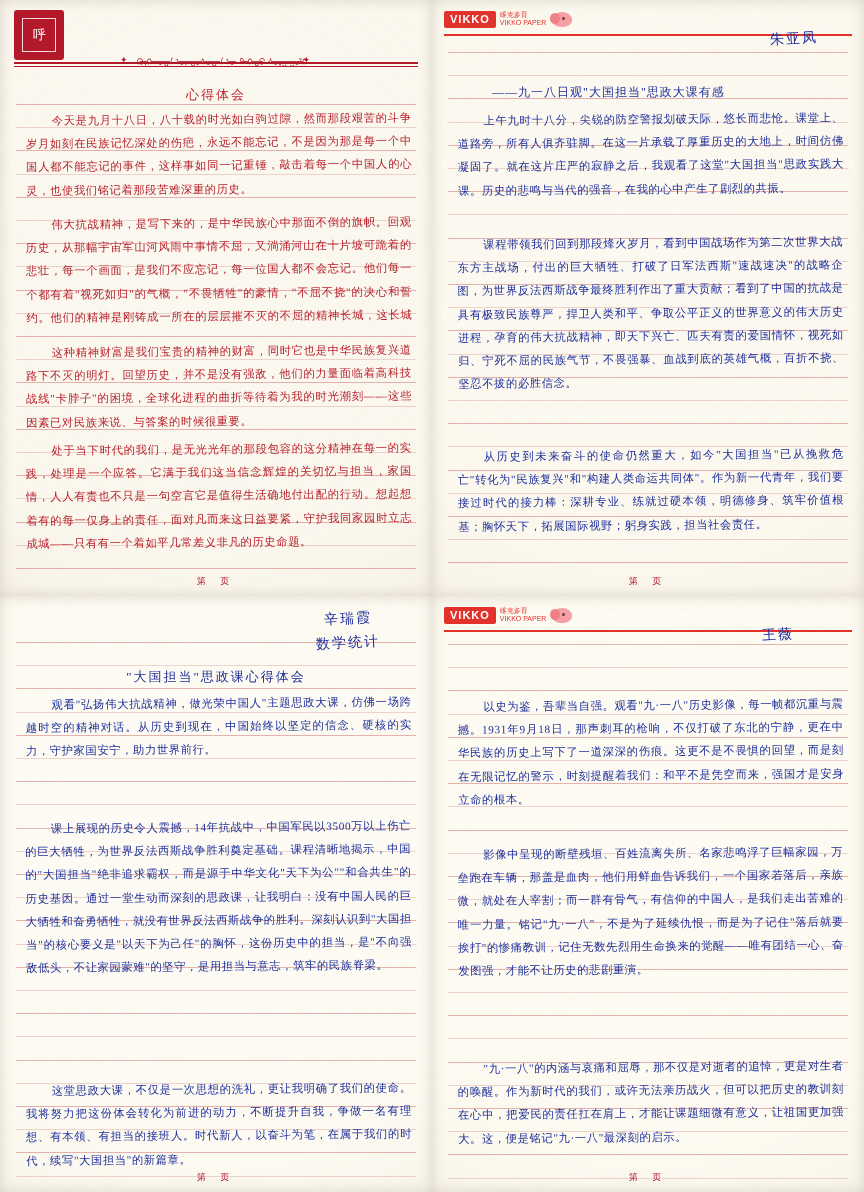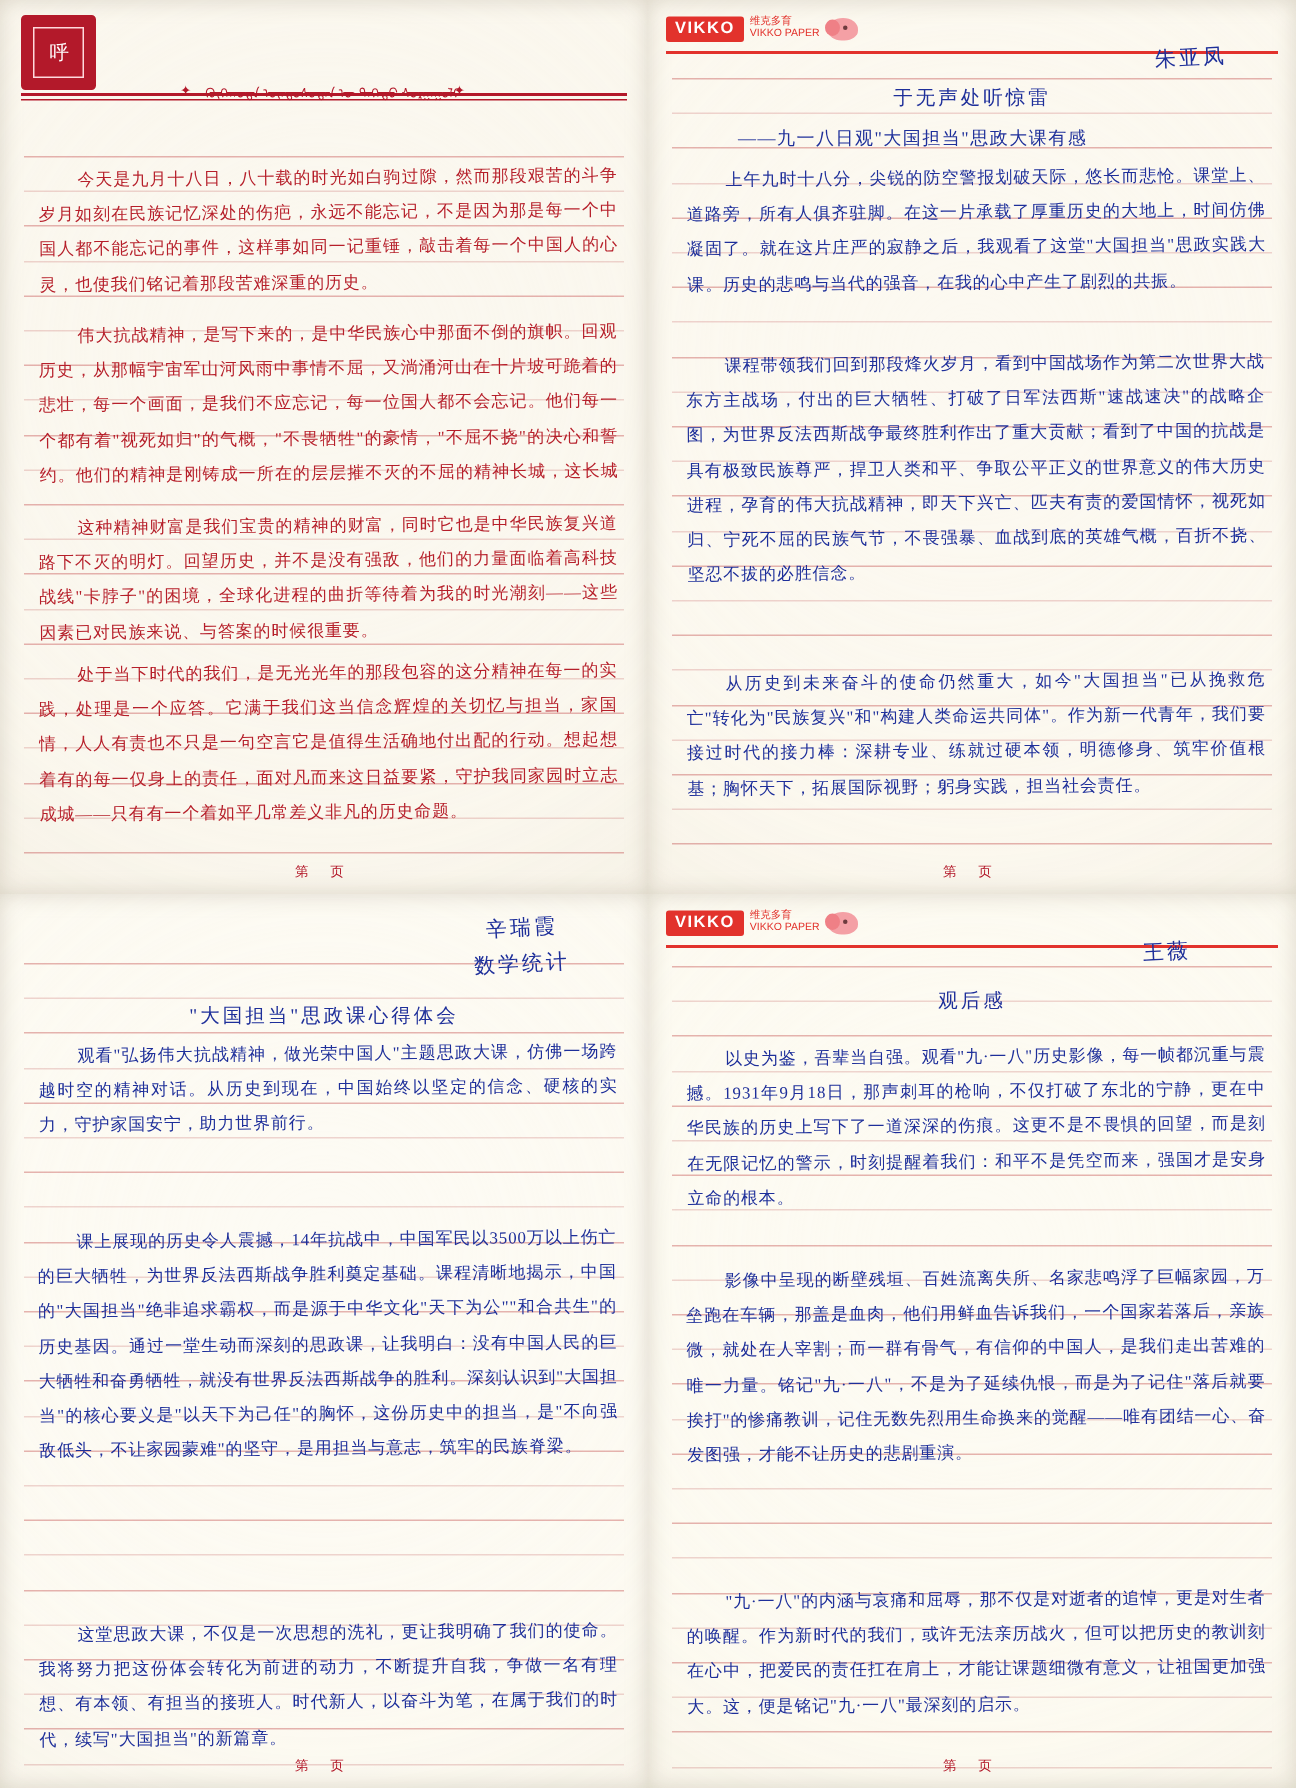--- a/index.html
+++ b/index.html
@@ -290,20 +290,21 @@
       <div class="crest">
         <div class="crest-inner">呼</div>
       </div>
     </div>
     <div class="mongolian" style="position:absolute;left:0;right:0;top:48px;z-index:4;padding-left:12px;">ᠬᠥᠬᠡᠬᠣᠲᠠ ᠦᠨᠳᠦᠰᠦᠲᠡᠨ ᠦ ᠳᠡᠭᠡᠳᠦ ᠰᠤᠷᠭᠠᠭᠤᠯᠢ</div>
     <div class="hdr-rule-thick"></div>
     <div class="hdr-rule-thin"></div>
     <div class="hdr-deco" style="left:120px;">✦</div>
     <div class="hdr-deco" style="right:120px;">✦</div>
 
+    <div class="doc-title red-title" style="top:86px;">心得体会</div>
 
     <div class="body-text hand red" style="top:108px; height:96px; overflow:hidden;">今天是九月十八日，八十载的时光如白驹过隙，然而那段艰苦的斗争岁月如刻在民族记忆深处的伤疤，永远不能忘记，不是因为那是每一个中国人都不能忘记的事件，这样事如同一记重锤，敲击着每一个中国人的心灵，也使我们铭记着那段苦难深重的历史。</div>
     <div class="body-text hand red" style="top:212px; height:120px; overflow:hidden;">伟大抗战精神，是写下来的，是中华民族心中那面不倒的旗帜。回观历史，从那幅宇宙军山河风雨中事情不屈，又淌涌河山在十片坡可跪着的悲壮，每一个画面，是我们不应忘记，每一位国人都不会忘记。他们每一个都有着"视死如归"的气概，"不畏牺牲"的豪情，"不屈不挠"的决心和誓约。他们的精神是刚铸成一所在的层层摧不灭的不屈的精神长城，这长城也正由千万里的铜墙铁壁等组成了我们的坚盾。</div>
     <div class="body-text hand red" style="top:340px; height:96px; overflow:hidden;">这种精神财富是我们宝贵的精神的财富，同时它也是中华民族复兴道路下不灭的明灯。回望历史，并不是没有强敌，他们的力量面临着高科技战线"卡脖子"的困境，全球化进程的曲折等待着为我的时光潮刻——这些因素已对民族来说、与答案的时候很重要。</div>
     <div class="body-text hand red" style="top:438px; height:120px; overflow:hidden;">处于当下时代的我们，是无光光年的那段包容的这分精神在每一的实践，处理是一个应答。它满于我们这当信念辉煌的关切忆与担当，家国情，人人有责也不只是一句空言它是值得生活确地付出配的行动。想起想着有的每一仅身上的责任，面对凡而来这日益要紧，守护我同家园时立志成城——只有有一个着如平几常差义非凡的历史命题。</div>
 
     <div class="pagefoot">第    页</div>
     <div class="paper-shade"></div>
     <div class="sheet-edge"></div>
   </div>
@@ -344,21 +345,20 @@
       <div class="brand-elephant">
         <div class="body"></div>
           <div class="ear"></div>
           <div class="eye"></div>
       </div>
     </div>
     <div class="brand-line"></div>
 
     <div class="name-line" style="right:46px; top:30px;">朱亚凤</div>
 
-    <div class="doc-title blue-title" style="top:56px;">于无声处听惊雷</div>
     <div class="doc-subtitle" style="top:84px; left:60px;">——九一八日观"大国担当"思政大课有感</div>
 
     <div class="body-text hand blue" style="top:108px; height:120px; overflow:hidden;">上午九时十八分，尖锐的防空警报划破天际，悠长而悲怆。课堂上、道路旁，所有人俱齐驻脚。在这一片承载了厚重历史的大地上，时间仿佛凝固了。就在这片庄严的寂静之后，我观看了这堂"大国担当"思政实践大课。历史的悲鸣与当代的强音，在我的心中产生了剧烈的共振。</div>
     <div class="body-text hand blue" style="top:232px; height:210px; overflow:hidden;">课程带领我们回到那段烽火岁月，看到中国战场作为第二次世界大战东方主战场，付出的巨大牺牲、打破了日军法西斯"速战速决"的战略企图，为世界反法西斯战争最终胜利作出了重大贡献；看到了中国的抗战是具有极致民族尊严，捍卫人类和平、争取公平正义的世界意义的伟大历史进程，孕育的伟大抗战精神，即天下兴亡、匹夫有责的爱国情怀，视死如归、宁死不屈的民族气节，不畏强暴、血战到底的英雄气概，百折不挠、坚忍不拔的必胜信念。</div>
     <div class="body-text hand blue" style="top:444px; height:110px; overflow:hidden;">从历史到未来奋斗的使命仍然重大，如今"大国担当"已从挽救危亡"转化为"民族复兴"和"构建人类命运共同体"。作为新一代青年，我们要接过时代的接力棒：深耕专业、练就过硬本领，明德修身、筑牢价值根基；胸怀天下，拓展国际视野；躬身实践，担当社会责任。</div>
 
     <div class="pagefoot">第    页</div>
     <div class="paper-shade"></div>
     <div class="sheet-edge"></div>
   </div>
@@ -442,21 +442,20 @@
       <div class="brand-elephant">
         <div class="body"></div>
           <div class="ear"></div>
           <div class="eye"></div>
       </div>
     </div>
     <div class="brand-line"></div>
 
     <div class="name-line" style="right:70px; top:30px;">王薇</div>
 
-    <div class="doc-title blue-title" style="top:62px;">观后感</div>
 
     <div class="body-text hand blue" style="top:98px; height:144px; overflow:hidden;">以史为鉴，吾辈当自强。观看"九·一八"历史影像，每一帧都沉重与震撼。1931年9月18日，那声刺耳的枪响，不仅打破了东北的宁静，更在中华民族的历史上写下了一道深深的伤痕。这更不是不畏惧的回望，而是刻在无限记忆的警示，时刻提醒着我们：和平不是凭空而来，强国才是安身立命的根本。</div>
     <div class="body-text hand blue" style="top:246px; height:210px; overflow:hidden;">影像中呈现的断壁残垣、百姓流离失所、名家悲鸣浮了巨幅家园，万垒跑在车辆，那盖是血肉，他们用鲜血告诉我们，一个国家若落后，亲族微，就处在人宰割；而一群有骨气，有信仰的中国人，是我们走出苦难的唯一力量。铭记"九·一八"，不是为了延续仇恨，而是为了记住"落后就要挨打"的惨痛教训，记住无数先烈用生命换来的觉醒——唯有团结一心、奋发图强，才能不让历史的悲剧重演。</div>
     <div class="body-text hand blue" style="top:460px; height:120px; overflow:hidden;">"九·一八"的内涵与哀痛和屈辱，那不仅是对逝者的追悼，更是对生者的唤醒。作为新时代的我们，或许无法亲历战火，但可以把历史的教训刻在心中，把爱民的责任扛在肩上，才能让课题细微有意义，让祖国更加强大。这，便是铭记"九·一八"最深刻的启示。</div>
 
     <div class="pagefoot">第    页</div>
     <div class="paper-shade"></div>
     <div class="sheet-edge"></div>
   </div>
 

